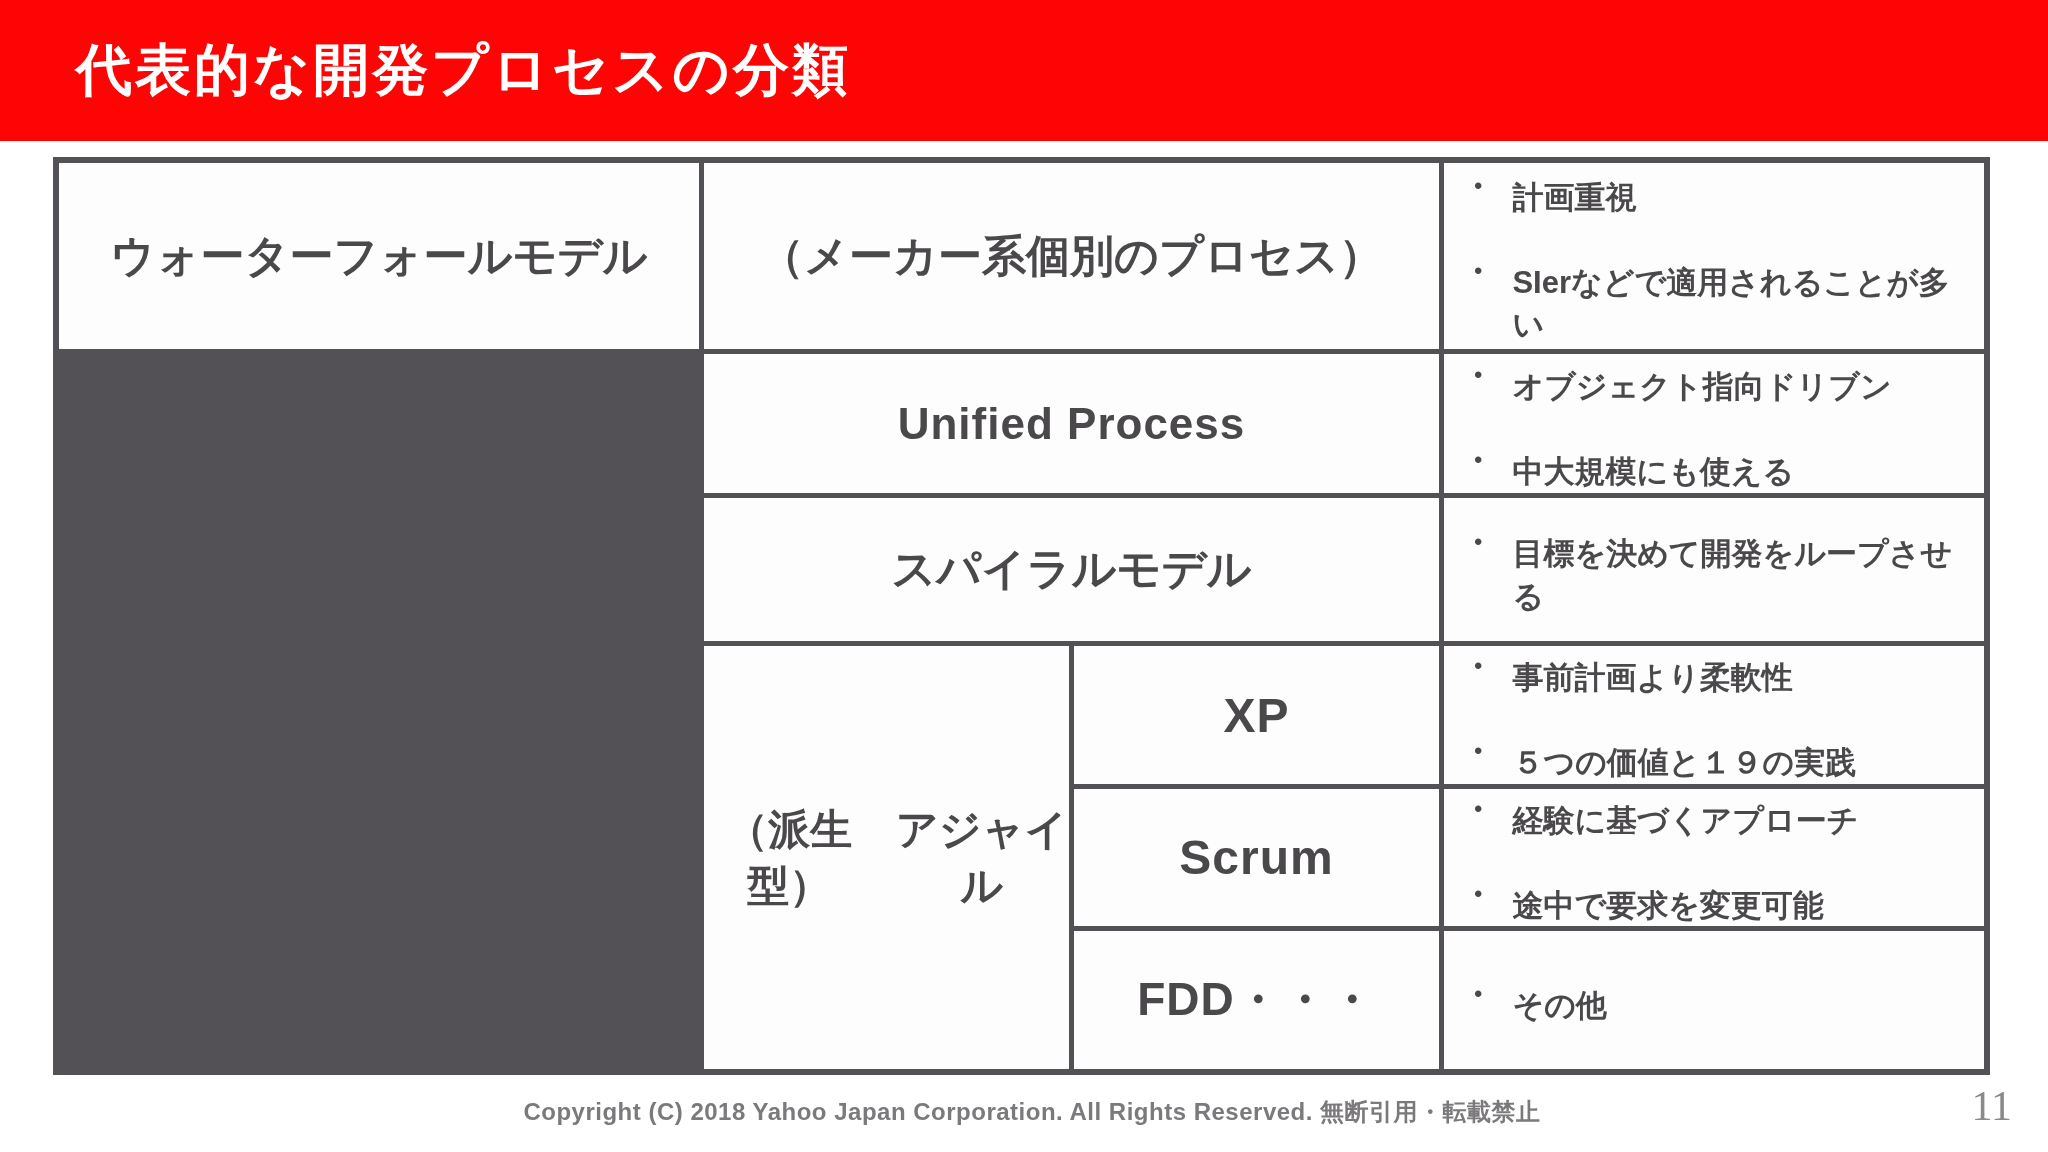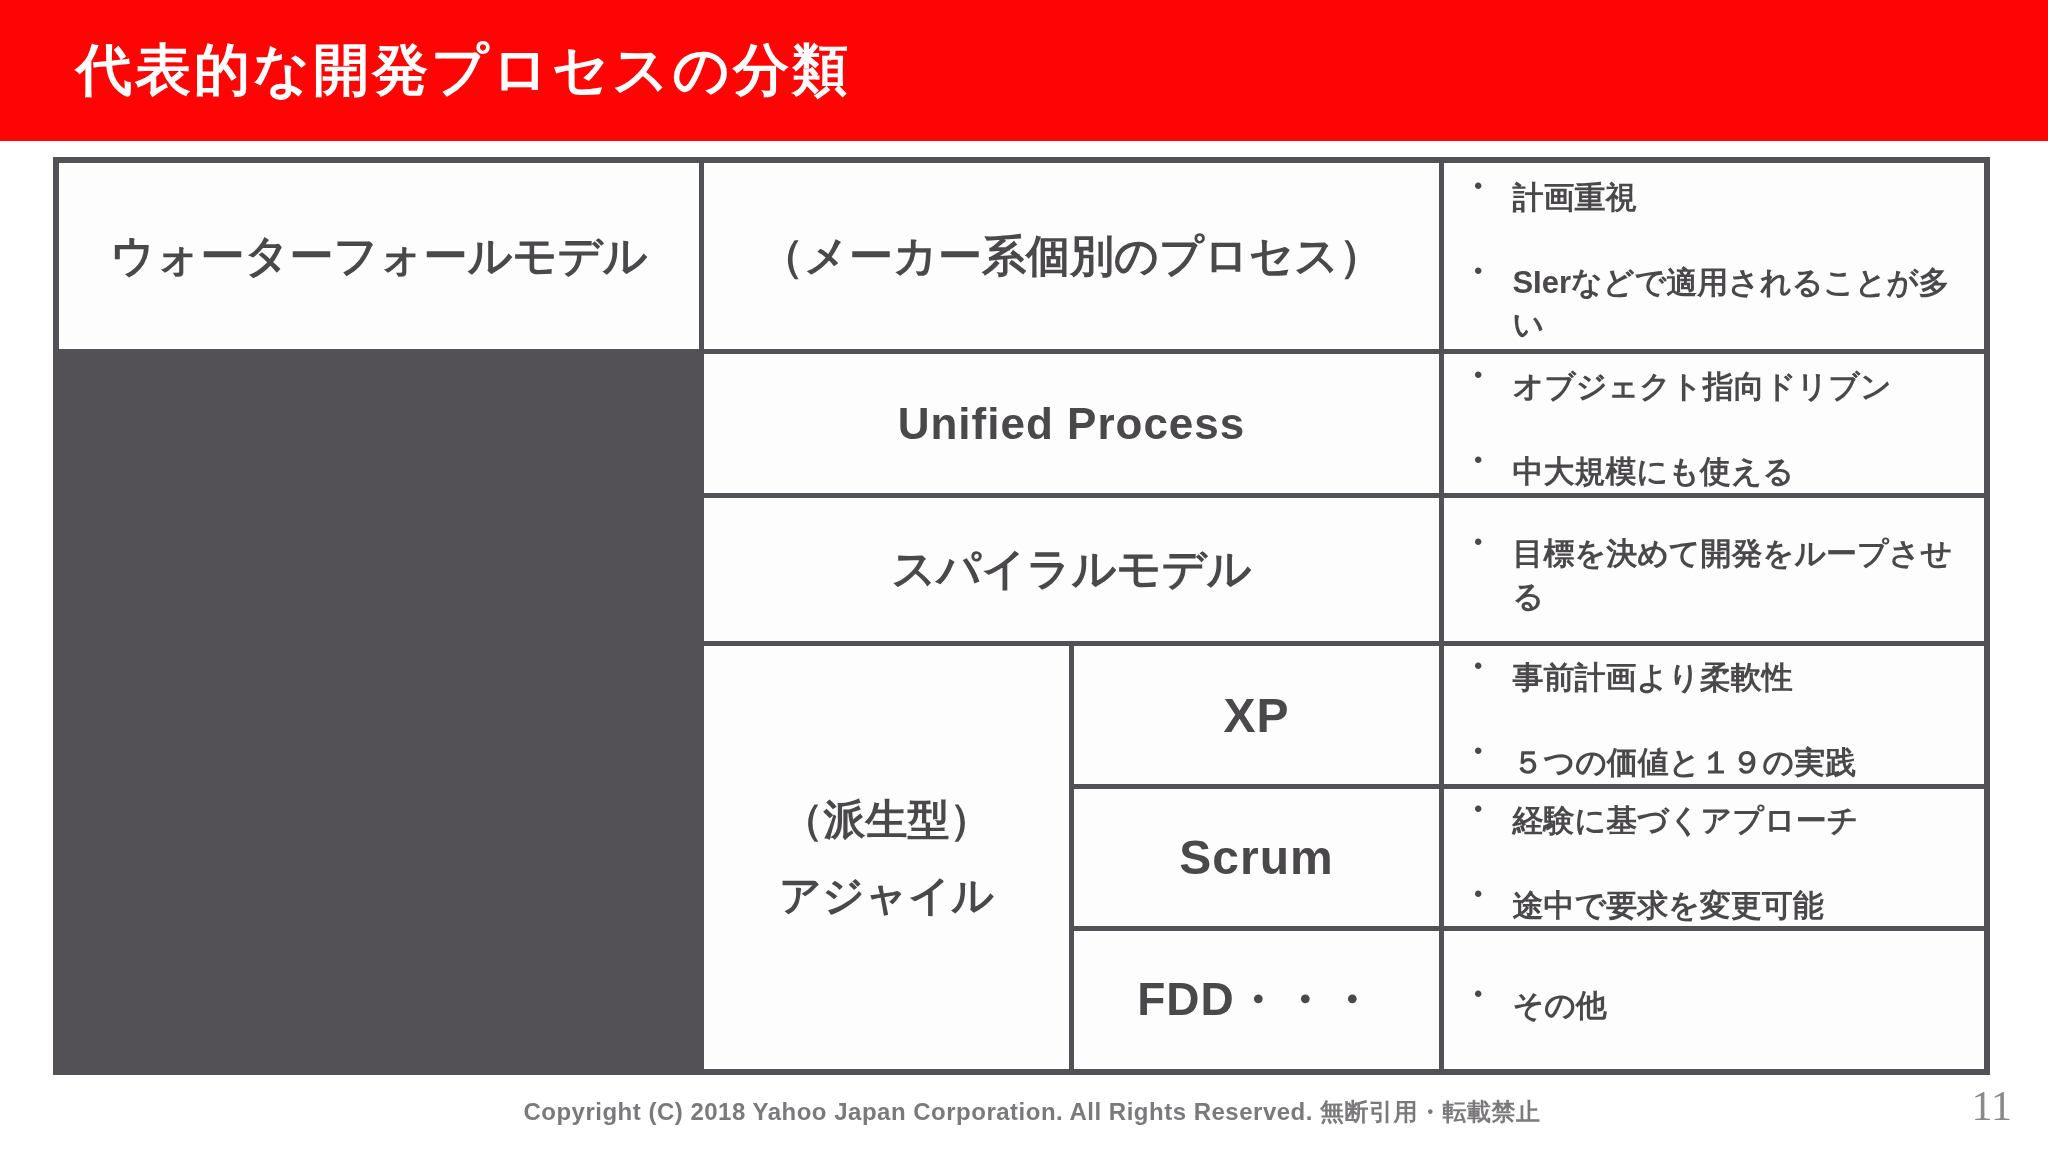--- a/index.html
+++ b/index.html
@@ -47,21 +47,21 @@
   .label-latin { font-size: 48px; letter-spacing: 1px; }
 
   .c-waterfall { grid-column: 1; grid-row: 1; }
   .c-iterative { grid-column: 1; grid-row: 2 / 7; }
   .c-maker     { grid-column: 2 / 4; grid-row: 1; }
   .c-maker-b   { grid-column: 4; grid-row: 1; }
   .c-unified   { grid-column: 2 / 4; grid-row: 2; }
   .c-unified-b { grid-column: 4; grid-row: 2; }
   .c-spiral    { grid-column: 2 / 4; grid-row: 3; }
   .c-spiral-b  { grid-column: 4; grid-row: 3; }
-  .c-agile     { grid-column: 2; grid-row: 4 / 7; flex-direction: column; gap: 20px; }
+  .c-agile     { grid-column: 2; grid-row: 4 / 7; gap: 20px; }
   .c-xp        { grid-column: 3; grid-row: 4; }
   .c-xp-b      { grid-column: 4; grid-row: 4; }
   .c-scrum     { grid-column: 3; grid-row: 5; }
   .c-scrum-b   { grid-column: 4; grid-row: 5; }
   .c-fdd       { grid-column: 3; grid-row: 6; }
   .c-fdd-b     { grid-column: 4; grid-row: 6; }
 
   
   .bullets {
     flex-direction: column;

